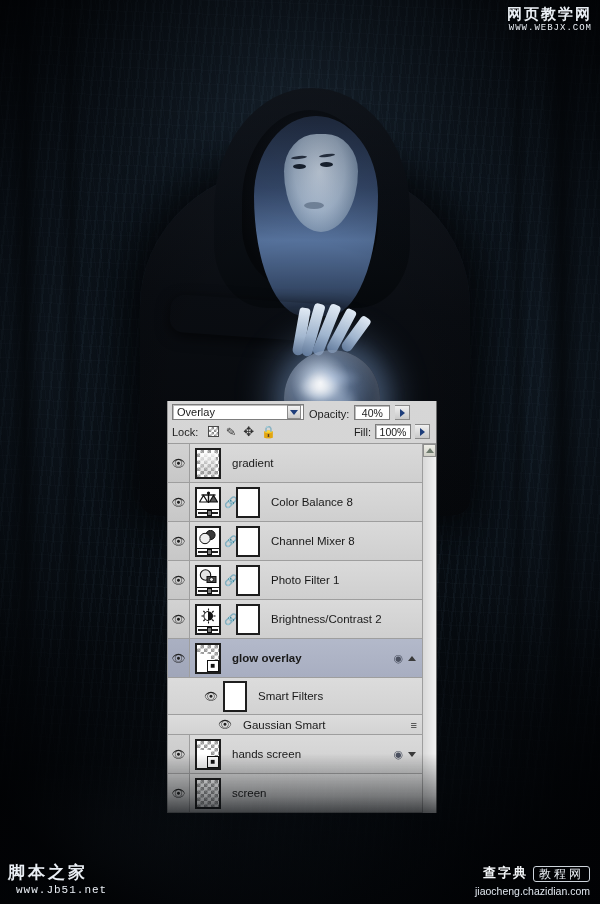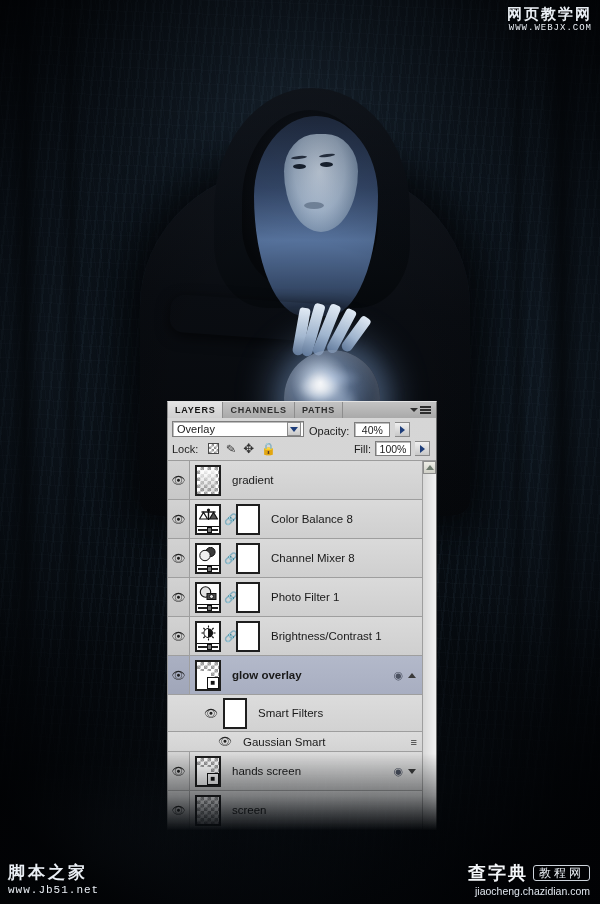--- a/index.html
+++ b/index.html
@@ -147,24 +147,24 @@
     filter:blur(6px);
   }
 
   
   .wm { position:absolute; color:#e9eef4; line-height:1; }
   .wm-top { right:8px; top:6px; text-align:right; }
   .wm-top .cn { font-size:15px; font-weight:bold; letter-spacing:2px; text-shadow:0 0 2px #000; }
   .wm-top .url { font-size:9px; letter-spacing:1px; margin-top:3px; font-family:"Liberation Mono", monospace; }
   .wm-bl { left:8px; bottom:8px; }
   .wm-bl .cn { font-size:17px; font-weight:bold; letter-spacing:3px; text-shadow:0 0 2px #000; }
-  .wm-bl .url { font-size:11px; letter-spacing:1px; margin-top:4px; font-family:"Liberation Mono", monospace; }
+  .wm-bl .url { font-size:11px; letter-spacing:1px; margin-top:4px; font-family:"Liberation Mono", monospace;margin-left:8px; }
   .wm-br { right:10px; bottom:8px; text-align:right; }
   .wm-br .row { display:flex; align-items:center; gap:5px; justify-content:flex-end; }
-  .wm-br .cn { font-size:18px; font-weight:bold; letter-spacing:2px; color:#f2f5f8; text-shadow:0 0 2px #000;}
+  .wm-br .cn { font-size:13px; font-weight:bold; letter-spacing:2px; color:#f2f5f8; text-shadow:0 0 2px #000;font-family:Liberation Mono, monospace;}
   .wm-br .box { border:1px solid #cdd4db; border-radius:3px; padding:1px 5px; font-size:12px; letter-spacing:3px; color:#e8edf2; }
   .wm-br .url { font-size:10.5px; margin-top:4px; color:#dfe6ee; font-family:"Liberation Sans", sans-serif;}
 
   
   #panel {
     position:absolute; left:167px; top:401px; width:270px; height:430px;
     font-size:11px; color:#1b1b1b;
     -webkit-mask-image:linear-gradient(180deg,#000 0%,#000 82%,rgba(0,0,0,.55) 92%,rgba(0,0,0,0) 100%);
     mask-image:linear-gradient(180deg,#000 0%,#000 82%,rgba(0,0,0,.55) 92%,rgba(0,0,0,0) 100%);
   }
@@ -353,33 +353,20 @@
 <div class="wm wm-br">
   <div class="row">
     <span class="cn">查字典</span>
     <span class="box">教程网</span>
   </div>
   <div class="url">jiaocheng.chazidian.com</div>
 </div>
 
 <div id="panel">
 
-  <div class="tabbar">
-    <div class="tab active">LAYERS</div>
-    <div class="tab">CHANNELS</div>
-    <div class="tab">PATHS</div>
-    <div class="tabmenu">
-      <span class="tri-d"></span>
-      <span class="burger">
-          <i></i>
-          <i></i>
-          <i></i>
-        </span>
-    </div>
-  </div>
 
   <div class="panel-body">
 
     <div class="row-blend">
       <div class="blend-select">
         <span class="lbl">Overlay</span>
         <span class="sel-arrow">
             <i class="tri"></i>
           </span>
       </div>
@@ -522,21 +509,21 @@
               </span>
               <span class="adj-slider">
                   <span class="track">
                     <span class="knob"></span>
                   </span>
                 </span>
             </span>
             <span class="link-ic">🔗</span>
             <span class="mask-thumb"></span>
           </span>
-          <span class="lname">Brightness/Contrast 1</span>
+          <span class="lname">Brightness/Contrast 2</span>
         </div>
 
         <div class="lrow selected">
           <span class="eye-col">
               <span class="eye-ic">👁</span>
             </span>
           <span class="thumbs">
             <span class="thumb checker">
               <span class="white-blk"></span>
               <span class="so-badge">■</span>

